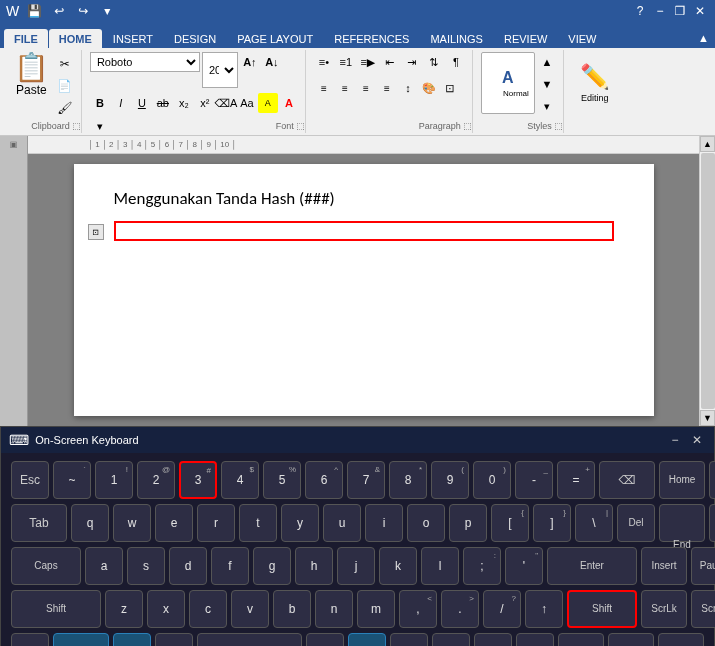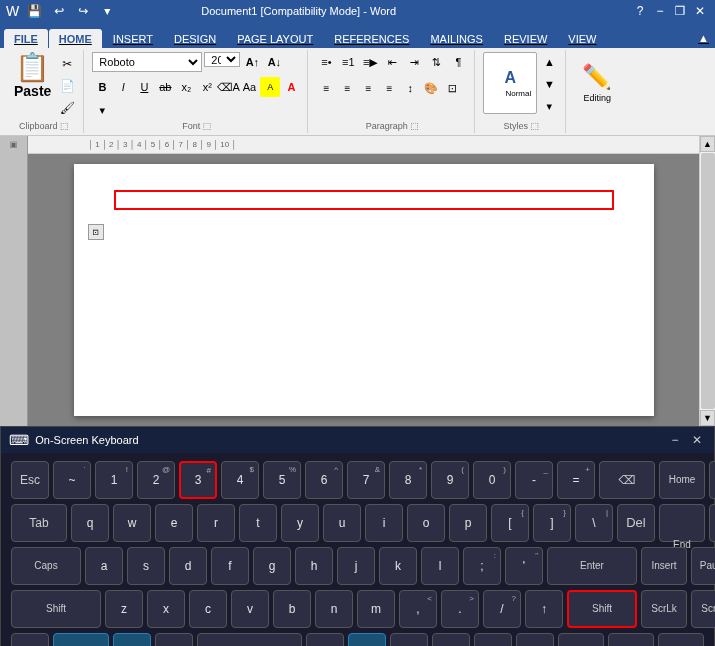--- a/index.html
+++ b/index.html
@@ -27,21 +27,20 @@
       cursor: pointer; border-radius: 2px; font-size: 12px; color: white; border: none; background: transparent;
     }
 
     
     .ribbon-tabs {
       background: #2b579a;
       height: 26px;
       display: flex;
       align-items: flex-end;
       padding: 0 0 0 4px;
-      text-decoration: underline;
     }
     .ribbon-tab {
       padding: 4px 10px 3px;
       color: white;
       font-size: 11px;
       cursor: pointer;
       border-radius: 3px 3px 0 0;
       margin-right: 1px;
     }
     .ribbon-tab.active {
@@ -66,21 +65,21 @@
       flex-direction: column;
       align-items: stretch;
       border-right: 1px solid #d0d0d0;
       padding: 2px 6px;
       position: relative;
     }
     .ribbon-group:last-child { border-right: none; }
     .ribbon-group-label {
       font-size: 9px;
       color: #666;
-      text-align: center;
+      text-align: right;
       position: absolute;
       bottom: 2px;
       left: 0; right: 0;
     }
     .ribbon-group-content {
       display: flex;
       align-items: flex-start;
       gap: 2px;
       flex: 1;
       padding-bottom: 14px;
@@ -94,21 +93,21 @@
     }
     .paste-icon { font-size: 28px; line-height: 1; }
 
     
     .font-row { display: flex; gap: 2px; margin-bottom: 2px; }
     .font-select {
       width: 110px; height: 20px; font-size: 11px; border: 1px solid #aaa;
       background: white; padding: 0 2px;
     }
     .size-select {
-      width: 36px; height: 15px; font-size: 11px; border: 1px solid #aaa;
+      width: 36px; height: 36px; font-size: 11px; border: 1px solid #aaa;
       background: white; padding: 0 2px;
     }
     .ribbon-small-btn {
       width: 20px; height: 20px; display: flex; align-items: center; justify-content: center;
       border: 1px solid transparent; cursor: pointer; border-radius: 2px; font-size: 11px;
       background: transparent;
     }
 
     .format-row { display: flex; gap: 1px; margin-top: 2px; }
     .styles-btn {
@@ -185,21 +184,20 @@
 <body>
 
 <div class="title-bar">
   <div class="title-bar-left">
 
     <span style="font-size:14px; color:white; margin-right:2px;">W</span>
     <button class="qa-btn">💾</button>
     <button class="qa-btn">↩</button>
     <button class="qa-btn">↪</button>
     <button class="qa-btn">▾</button>
-    <span style="margin-left:80px; font-size:11px;">Document1 [Compatibility Mode] - Word</span>
   </div>
   <div class="title-bar-controls">
     <button class="title-btn">?</button>
     <button class="title-btn">−</button>
     <button class="title-btn">❐</button>
     <button class="title-btn close">✕</button>
   </div>
 </div>
 
 <div class="ribbon-tabs">
@@ -215,21 +213,21 @@
   <div style="flex:1; background:#2b579a;"></div>
   <div style="background:#2b579a; color:white; padding:4px 6px; font-size:11px; cursor:pointer;">▲</div>
 </div>
 
 <div class="ribbon">
 
   <div class="ribbon-group">
     <div class="ribbon-group-content">
       <div class="paste-btn">
         <span class="paste-icon">📋</span>
-        <span style="font-size:14px;font-weight:bold;">Paste</span>
+        <span style="font-size:12px;">Paste</span>
       </div>
       <div style="display:flex;flex-direction:column;gap:2px;padding-top:2px;">
         <button class="ribbon-small-btn" style="font-size:12px;">✂</button>
         <button class="ribbon-small-btn" style="font-size:12px;">📄</button>
         <button class="ribbon-small-btn" style="font-size:12px;">🖌</button>
       </div>
     </div>
     <span class="ribbon-group-label">Clipboard ⬚</span>
   </div>
 
@@ -324,20 +322,21 @@
 
     <div style="height:18px; background:#f0f0f0; border-bottom:1px solid #ccc; display:flex; align-items:center; padding:0 60px; font-size:8px; color:#666;">
       <span>│ 1 │ 2 │ 3 │ 4 │ 5 │ 6 │ 7 │ 8 │ 9 │ 10 │</span>
     </div>
 
     <div style="flex:1; overflow:auto; display:flex; justify-content:center; padding:10px 0;">
       <div style="background:white; width:580px; min-height:220px; box-shadow:0 2px 6px rgba(0,0,0,0.4); padding:24px 40px; position:relative;">
 
         <div style="position:absolute;left:14px;top:60px;width:16px;height:16px;background:#e8e8e8;border:1px solid #999;display:flex;align-items:center;justify-content:center;font-size:8px;">⊡</div>
 
+        <div style="font-size:17px; font-family:'Calibri',sans-serif; font-weight:normal; margin-bottom:12px;">Menggunakan Tanda Hash (###)</div>
 
         <div style="border:2px solid red; height:20px; background:white; display:flex; align-items:center; padding:0 2px; margin-top:2px;">
           <span style="font-size:10px; color:#888;">&nbsp;&nbsp;&nbsp;&nbsp;&nbsp;&nbsp;&nbsp;&nbsp;&nbsp;&nbsp;&nbsp;&nbsp;&nbsp;&nbsp;&nbsp;&nbsp;&nbsp;&nbsp;&nbsp;&nbsp;&nbsp;&nbsp;&nbsp;&nbsp;&nbsp;&nbsp;&nbsp;&nbsp;&nbsp;&nbsp;&nbsp;&nbsp;&nbsp;&nbsp;&nbsp;&nbsp;&nbsp;&nbsp;&nbsp;&nbsp;&nbsp;&nbsp;&nbsp;&nbsp;&nbsp;&nbsp;&nbsp;&nbsp;&nbsp;&nbsp;&nbsp;&nbsp;&nbsp;&nbsp;&nbsp;&nbsp;&nbsp;&nbsp;</span>
         </div>
       </div>
     </div>
   </div>
 
   <div style="width:16px;background:#f0f0f0;border-left:1px solid #ccc;display:flex;flex-direction:column;align-items:center;">
     <button style="width:15px;height:16px;background:#ddd;border:1px solid #bbb;cursor:pointer;font-size:9px;padding:0;">▲</button>
@@ -466,21 +465,21 @@
         </div>
       <div class="key">
           <span class="top-char">}</span>
           <span class="main-char">]</span>
         </div>
       <div class="key">
           <span class="top-char">|</span>
           <span class="main-char">\</span>
         </div>
       <div class="key special">
-          <span class="main-char" style="font-size:13px;">Del</span>
+          <span class="main-char" style="font-size:10px;">Del</span>
         </div>
       <div class="key nav special">
           <span class="main-char" style="font-size:10px;margin-top:44px;">End</span>
         </div>
       <div class="key nav special"></div>
 
     </div>
 
     <div class="key-row">
       <div class="key wider special">

